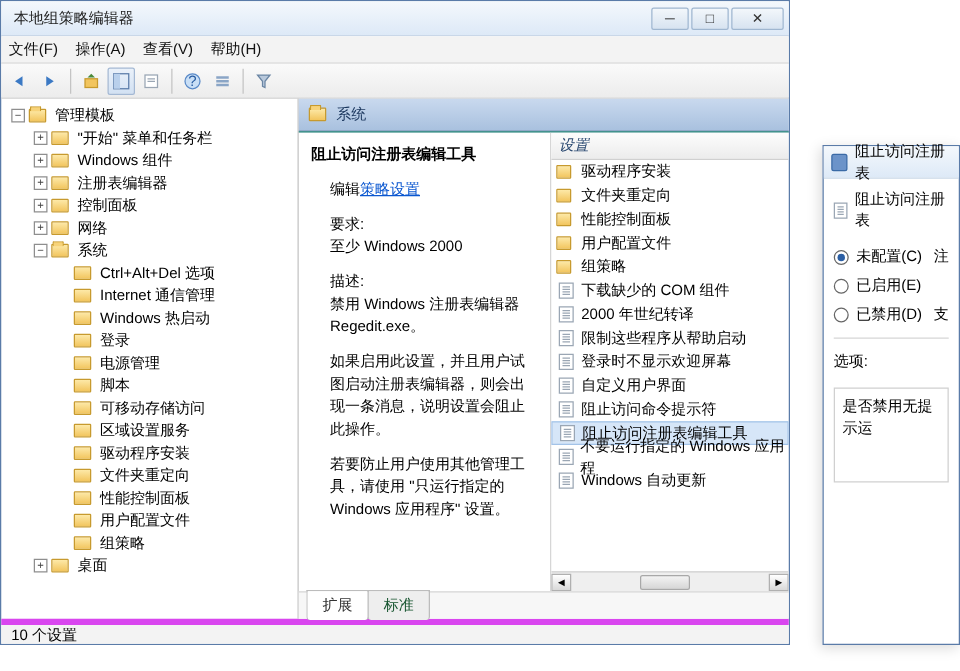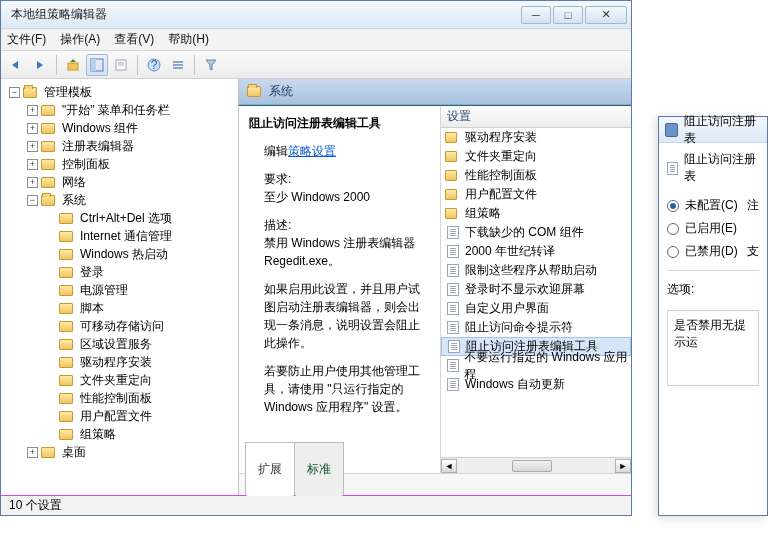--- a/index.html
+++ b/index.html
@@ -39,38 +39,38 @@
   .header-band .txt { color: #1a365d; font-weight: normal; }
   
   .content { flex: 1; display: flex; border-top: 1px solid #0f766e; overflow: hidden; }
   
   .desc-pane { width: 202px; padding: 8px 10px 8px 10px; border-right: 1px solid #d6d6d6; line-height: 1.5; overflow: hidden; }
   .desc-pane .heading { font-weight: bold; margin-bottom: 10px; }
   .desc-pane a { color: #0b57d0; text-decoration: underline; }
   .desc-pane p { margin-bottom: 10px; margin-left: 15px; }
   
   .list-pane { flex: 1; display: flex; flex-direction: column; overflow: hidden; }
-  .list-header { height: 22px; background: linear-gradient(#fdfdfd,#ececec); border-bottom: 1px solid #d0d0d0; display: flex; align-items: center; padding-left: 6px; color: #2c4a72; }
+  .list-header { height: 22px; background: linear-gradient(#fdfdfd,#ececec); border-bottom: 1px solid #d0d0d0; display: flex; align-items: center; padding-left: 6px; color: #2c4a72; font-style: italic; }
   .list-body { flex: 1; overflow: hidden; position: relative; }
   .list-row { display: flex; align-items: center; height: 19px; padding-left: 4px; }
   .list-row.sel { background: #d6e6f8; border: 1px solid #a3c3e8; }
   .list-row .ico { width: 16px; display: flex; justify-content: center; margin-right: 4px; }
   .policy-icon { width: 12px; height: 13px; border: 1px solid #9aa6b4; background: #fff; position: relative; display:inline-block;}
   .policy-icon::before { content:""; position:absolute; left:2px; top:2px; right:2px; height:1px; background:#9aa6b4; box-shadow: 0 2px 0 #9aa6b4, 0 4px 0 #9aa6b4, 0 6px 0 #9aa6b4;}
   
   .hscroll { height: 16px; background: #efefef; border-top: 1px solid #d0d0d0; display:flex; align-items:center; }
   .hscroll .arrow { width:16px; height:14px; background:linear-gradient(#fff,#d9d9d9); border:1px solid #b0b0b0; display:flex; align-items:center; justify-content:center; font-size:9px;}
   .hscroll .track { flex:1; position:relative; height:14px; }
   .hscroll .thumb { position:absolute; left:35%; width:40px; height:12px; top:1px; background:linear-gradient(#f3f3f3,#d6d6d6); border:1px solid #a8a8a8; border-radius:2px;}
   
   .tabs { height: 22px; display: flex; align-items: flex-end; padding-left: 6px; border-top: 1px solid #d6d6d6; background:#f7f7f7;}
-  .tab { padding: 18px 12px; border: 1px solid #bcbcbc; border-bottom: none; background: #fff; margin-right: -1px; font-size: 12px; color:#333; border-radius: 0 0 3px 3px; transform: translateY(1px);}
+  .tab { padding: 3px 12px; border: 1px solid #bcbcbc; border-bottom: none; background: #fff; margin-right: -1px; font-size: 12px; color:#333; border-radius: 0 0 3px 3px; transform: translateY(1px);}
   .tab.inactive { background: #eee; color:#14532d;}
   
-  .statusbar { height: 20px; border-top: 1px solid #d946ef; background: #f3f3f3; display: flex; align-items: center; padding: 0 8px; }
+  .statusbar { height: 20px; border-top: 5px solid #d946ef; background: #f3f3f3; display: flex; padding: 0 8px; }
   
   
   .dialog { position: absolute; top: 116px; left: 658px; width: 110px; height: 400px; border: 1px solid #5a7ba8; background: #fff; box-shadow: -2px 2px 10px rgba(0,0,0,0.15); }
   .dialog .dtitle { height: 26px; background: linear-gradient(#f4f8fc,#dde9f7); display:flex; align-items:center; padding: 0 6px; border-bottom:1px solid #c9d7e8;}
   .dialog .dtitle .dicon { width:14px; height:14px; background:#6b93c9; border:1px solid #3a6aa6; margin-right:6px; border-radius:2px;}
   .dialog .dbody { padding: 8px 8px; }
   .dialog .dsubhead { display:flex; align-items:center; margin-bottom:12px; }
   .dialog .dsubhead .policy-icon { margin-right:6px;}
   .radio-row { display:flex; align-items:center; margin: 6px 0; gap:6px; }
   .radio { width:12px; height:12px; border:1px solid #666; border-radius:50%; display:inline-flex; align-items:center; justify-content:center;}

